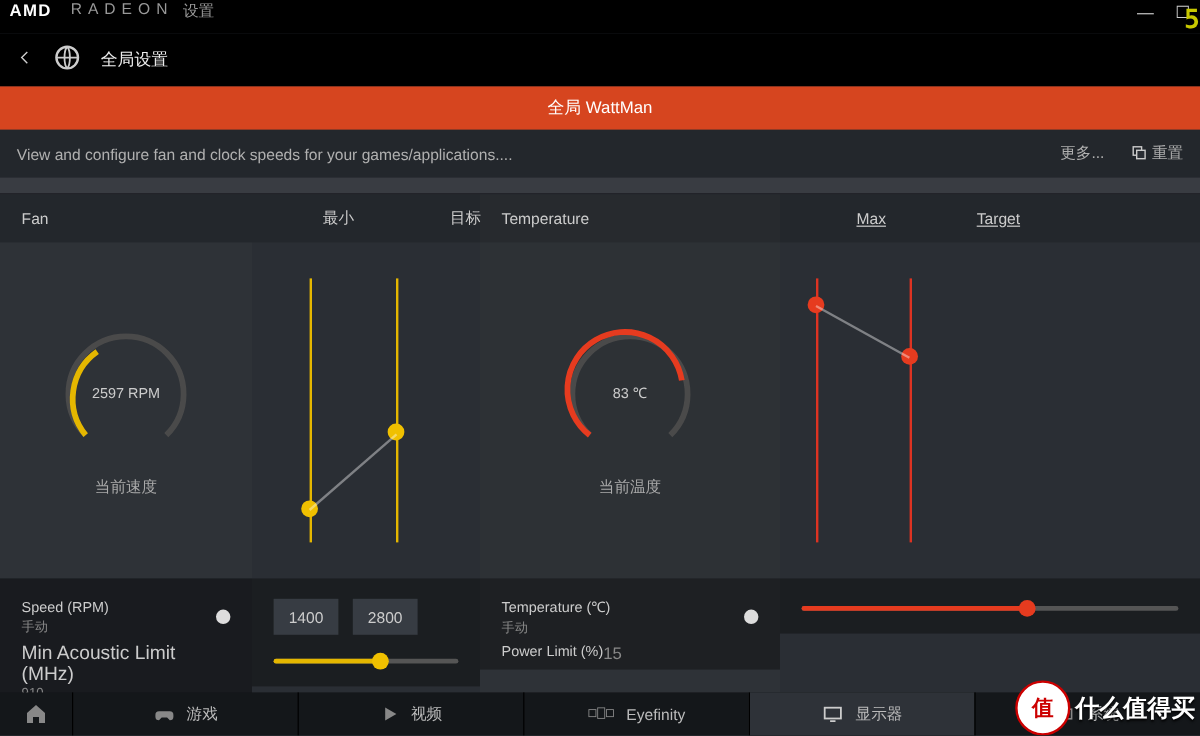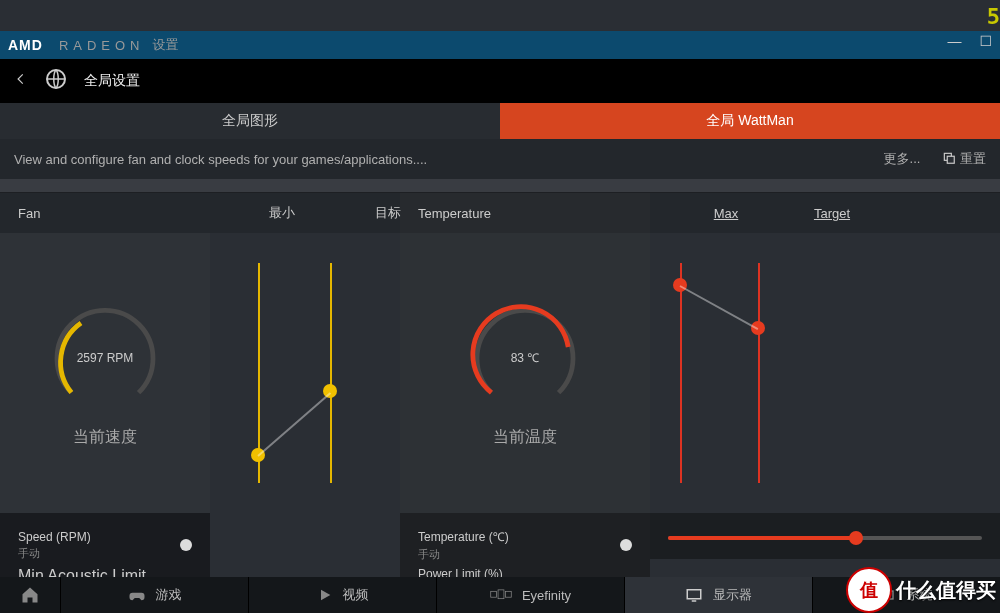--- a/index.html
+++ b/index.html
@@ -1,19 +1,19 @@
 <!DOCTYPE html>
 <html><head>
 <meta charset="utf-8">
 <style>
 * { margin: 0; padding: 0; box-sizing: border-box; font-family: "Microsoft YaHei", Arial, sans-serif; }
 body { width: 1000px; height: 613px; background: #2a2e34; color: #ccc; overflow: hidden; position: relative; }
 
 
-.titlebar { height: 28px; background: #0c4a6e; display: flex; align-items: center; padding: 0 8px; position: relative; margin-top: 31px; }
+.titlebar { height: 28px; background: #000000; display: flex; align-items: flex-start; padding: 0 8px; position: relative; }
 .amd-logo { color: #fff; font-weight: bold; font-size: 14px; letter-spacing: 1px; margin-right: 16px; }
 .radeon-text { color: #999; font-size: 13px; letter-spacing: 5px; }
 .titlebar-cn { color: #999; font-size: 13px; margin-left: 8px; }
 .window-controls { position: absolute; right: 8px; top: 2px; display: flex; gap: 18px; color: #ccc; font-size: 14px; }
 .window-controls span { cursor: pointer; }
 .fps-overlay { position: absolute; right: 0; top: 4px; font-size: 22px; font-weight: bold; color: #c8c800; font-family: monospace; z-index: 100;}
 
 
 .navbar { height: 44px; background: #000; display: flex; align-items: center; padding: 0 14px; gap: 16px; }
 .back-icon svg, .globe-icon svg { fill: #ccc; }
@@ -43,21 +43,21 @@
 .panel-header { height: 40px; display: flex; align-items: center; padding: 0 18px; font-size: 13px; color: #ccc; background: rgba(0,0,0,0.15); }
 .panel-header .hlabels { margin-left: auto; display: flex; gap: 32px; }
 .panel-header .hlabels span { width: 40px; text-align: center; margin-left: 34px; }
 
 .gauge-area { height: 280px; position: relative; display:flex; align-items:center; justify-content:center; flex-direction:column; background: rgba(255,255,255,0.02);}
 .col-fan-right .gauge-area, .col-temp-right .gauge-area { background: transparent; }
 
 .gauge-wrap { position: relative; width: 120px; height: 120px; }
 .gauge-svg { width:120px; height:120px; }
 .gauge-center { position: absolute; top: 50%; left:50%; transform: translate(-50%,-60%); font-size: 12px; color:#ccc; white-space: nowrap; }
-.gauge-label { font-size: 16px; color:#aaa; margin-top: 8px; }
+.gauge-label { font-size: 13px; color:#aaa; margin-top: 8px; }
 
 
 .vslider-wrap { position: relative; height: 240px; width: 100%; }
 .vtrack { position: absolute; top: 10px; bottom: 10px; width: 2px; background: #555; }
 .vline-yellow { background: #e5b700; }
 .vline-red { background: #dd3322; }
 .vhandle { position: absolute; width: 14px; height: 14px; border-radius: 50%; transform: translate(-50%, -50%); }
 .vhandle.yellow { background: #f0c000; }
 .vhandle.red { background: #e63b1f; }
 .vconnector { position:absolute; background: rgba(255,255,255,0.4); height:2px; transform-origin: left center; }
@@ -113,21 +113,20 @@
   <span class="globe-icon">
     <svg width="24" height="24" viewBox="0 0 24 24">
         <circle cx="12" cy="12" r="9" stroke="#ccc" stroke-width="2" fill="none"></circle>
         <path d="M3 12h18M12 3c3 3 3 15 0 18M12 3c-3 3-3 15 0 18" stroke="#ccc" stroke-width="1.5" fill="none"></path>
       </svg>
   </span>
   <span class="nav-title">全局设置</span>
 </div>
 
 <div class="tabs">
-  <div class="tab">全局图形</div>
   <div class="tab active">全局 WattMan</div>
 </div>
 
 <div class="subheader">
   <span>View and configure fan and clock speeds for your games/applications....</span>
   <div class="subheader-right">
     <span>更多...</span>
     <span>
       <svg width="14" height="14" viewBox="0 0 24 24" style="vertical-align:-2px">
           <rect x="4" y="4" width="12" height="12" stroke="#ccc" stroke-width="2" fill="none"></rect>
@@ -180,20 +179,32 @@
     </div>
     <div class="gauge-area">
       <div class="vslider-wrap">
         <div class="vtrack vline-yellow" style="left:48px;"></div>
         <div class="vtrack vline-yellow" style="left:120px;"></div>
         <div class="vhandle yellow" style="left:48px; top:202px;"></div>
         <div class="vhandle yellow" style="left:120px; top:138px;"></div>
         <div class="vconnector" style="left:48px; top:202px; width:96px; transform: rotate(-41deg);"></div>
       </div>
     </div>
+    <div class="bottom-sec">
+      <div class="bottom-row">
+        <div class="value-box">1400</div>
+        <div class="value-box">2800</div>
+      </div>
+      <div class="hslider">
+        <div class="hslider-track" style="width:140px;">
+          <div class="hslider-fill" style="background:#e5b700; width:58%;"></div>
+          <div class="hslider-handle" style="background:#f0c000; left:58%;"></div>
+        </div>
+      </div>
+    </div>
   </div>
 
   <div class="col col-temp-left">
     <div class="panel-header">
       <span>Temperature</span>
     </div>
     <div class="gauge-area">
       <div class="gauge-wrap">
         <svg class="gauge-svg" viewBox="0 0 100 100">
           <path d="M 22 78 A 40 40 0 1 1 78 78" stroke="#4a4a4a" stroke-width="4" fill="none"></path>
@@ -204,21 +215,21 @@
       <div class="gauge-label">当前温度</div>
     </div>
     <div class="bottom-sec">
       <div class="bottom-row">
         <div class="labels">
           <span>Temperature (℃)</span>
           <span class="sub">手动</span>
         </div>
         <div class="toggle-dot"></div>
       </div>
-      <div class="bottom-row" style="flex-direction:column; align-items:flex-start; height:auto;justify-content:space-between;">
+      <div class="bottom-row" style="flex-direction:row; align-items:flex-start; height:auto;">
         <span style="font-size:12px;">Power Limit (%)</span>
         <span class="sub" style="color:#888;font-size:14px;">15</span>
       </div>
     </div>
   </div>
 
   <div class="col col-temp-right">
     <div class="panel-header">
       <div class="hlabels" style="margin-left:4px; text-decoration:underline;">
         <span>Max</span>

